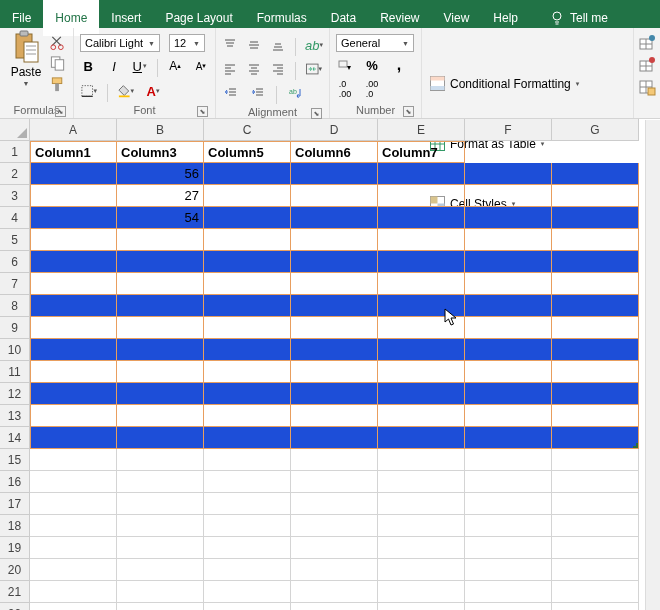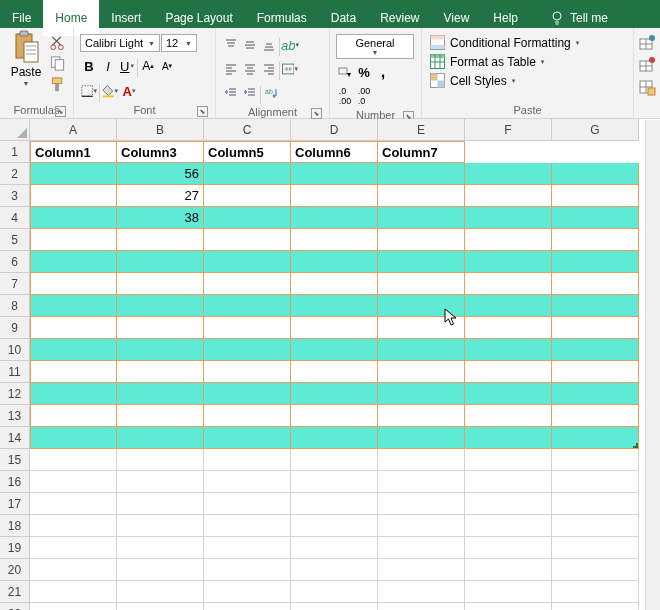--- a/index.html
+++ b/index.html
@@ -16,54 +16,54 @@
 .group-body { flex:1; display:flex; gap:3px; }
 .group-label { font-size:11px; color:#666; text-align:center; padding:2px 0; position:relative; }
 .launcher { position:absolute; right:1px; bottom:1px; width:11px; height:11px; border:1px solid #999; font-size:7px; color:#666; display:flex; align-items:center; justify-content:center; }
 
 .clip-left { display:flex; flex-direction:column; align-items:center; justify-content:flex-start; gap:1px; width:40px; }
 .paste-ic { width:28px; height:34px; }
 .clip-right { display:flex; flex-direction:column; gap:4px; padding-top:4px; }
 .mini-ic { width:18px; height:17px; }
 
 .font-body { flex-direction:column; gap:3px; padding-top:4px; }
-.row { display:flex; gap:1px; align-items:flex-end; }
+.row { display:flex; gap:9px; align-items:flex-end; }
 .combo { background:#fff; border:1px solid #ababab; font-size:11px; padding:2px 4px; display:flex; align-items:center; justify-content:space-between; }
 .combo.font { width:80px; }
 .combo.size { width:36px; }
 .dd { font-size:7px; color:#555; }
 .rb { width:18px; height:22px; display:flex; align-items:center; justify-content:center; border:1px solid transparent; font-size:13px; }
 .rb svg { width:14px; height:14px; }
 .rb.small-svg svg { width:12px; height:12px; }
 .sep { width:1px; height:18px; background:#d0d0d0; }
 
 .align-body { flex-direction:column; gap:2px; padding-top:4px; }
 .num-body { flex-direction:column; gap:2px; padding-top:4px; }
-.combo.num { width:78px;flex-direction:column; }
+.combo.num { width:78px; }
 
 .styles-body { flex-direction:column; gap:2px; padding-top:4px; font-size:12px; }
-.style-item { display:flex; align-items:center; gap:5px; padding:1px 2px; }
+.style-item { display:flex; align-items:center; gap:5px; padding:1px 2px;margin-top:41px; }
 .style-item svg { width:15px; height:15px; }
 
 .edge-col { display:flex; flex-direction:column; gap:4px; padding:6px 4px; }
 
 .sheet { position:relative; }
 .corner { position:absolute; top:0; left:0; width:30px; height:22px; background:#f0f0f0; border-right:1px solid #ccc; border-bottom:1px solid #ccc; }
 .corner::after { content:''; position:absolute; right:2px; bottom:2px; border:5px solid transparent; border-right-color:#b0b0b0; border-bottom-color:#b0b0b0; }
 .colheads { position:absolute; top:0; left:30px; right:0; height:22px; display:flex; }
 .ch { width:87px; flex:0 0 87px; border-right:1px solid #ccc; border-bottom:1px solid #ccc; background:#f0f0f0; font-size:12px; color:#444; display:flex; align-items:center; justify-content:center; }
 .rowheads { position:absolute; top:22px; left:0; width:30px; }
 .rh { height:22px; border-right:1px solid #ccc; border-bottom:1px solid #ccc; background:#f0f0f0; font-size:12px; color:#444; display:flex; align-items:center; justify-content:center; }
 .cells { position:absolute; top:22px; left:30px; right:0; }
 .crow { display:flex; height:22px; }
 .cell { width:87px; flex:0 0 87px; border-right:1px solid #d4d4d4; border-bottom:1px solid #d4d4d4; font-size:13px; padding:1px 4px; display:flex; align-items:center; }
 .cell.hdr { font-weight:600; }
 .cell.rt { justify-content:flex-end; }
 .tbl .cell { border-right:1px solid #e89e5e; border-bottom:1px solid #e89e5e; }
-.tbl.stripe .cell { background:#5eead4; }
+.tbl.stripe .cell { background:#1d4ed8; }
 .tbl.hdrrow .cell { border-top:1px solid #e89e5e; }
 .cell.first-c { border-left:1px solid #e89e5e; }
 
 .cursor-ptr { position:absolute; left:444px; top:308px; pointer-events:none; }
 .cursor-ptr svg { width:16px; height:20px; }
 .tbl-handle { position:absolute; width:6px; height:6px; }
 .tbl-handle::before{content:'';position:absolute;right:0;bottom:0;width:5px;height:2px;background:#2f6e3b;}
 .tbl-handle::after{content:'';position:absolute;right:0;bottom:0;width:2px;height:5px;background:#2f6e3b;}
 
 .scrollbar-v { position:absolute; right:0; top:120px; bottom:0; width:15px; background:#f0f0f0; border-left:1px solid #dcdcdc;}
@@ -423,21 +423,21 @@
         <div class="cell first-c"></div>
         <div class="cell rt">27</div>
         <div class="cell"></div>
         <div class="cell"></div>
         <div class="cell"></div>
         <div class="cell"></div>
         <div class="cell"></div>
       </div>
       <div class="crow tbl stripe">
         <div class="cell first-c"></div>
-        <div class="cell rt">38</div>
+        <div class="cell rt">54</div>
         <div class="cell"></div>
         <div class="cell"></div>
         <div class="cell"></div>
         <div class="cell"></div>
         <div class="cell"></div>
       </div>
       <div class="crow tbl">
         <div class="cell first-c"></div>
         <div class="cell"></div>
         <div class="cell"></div>

